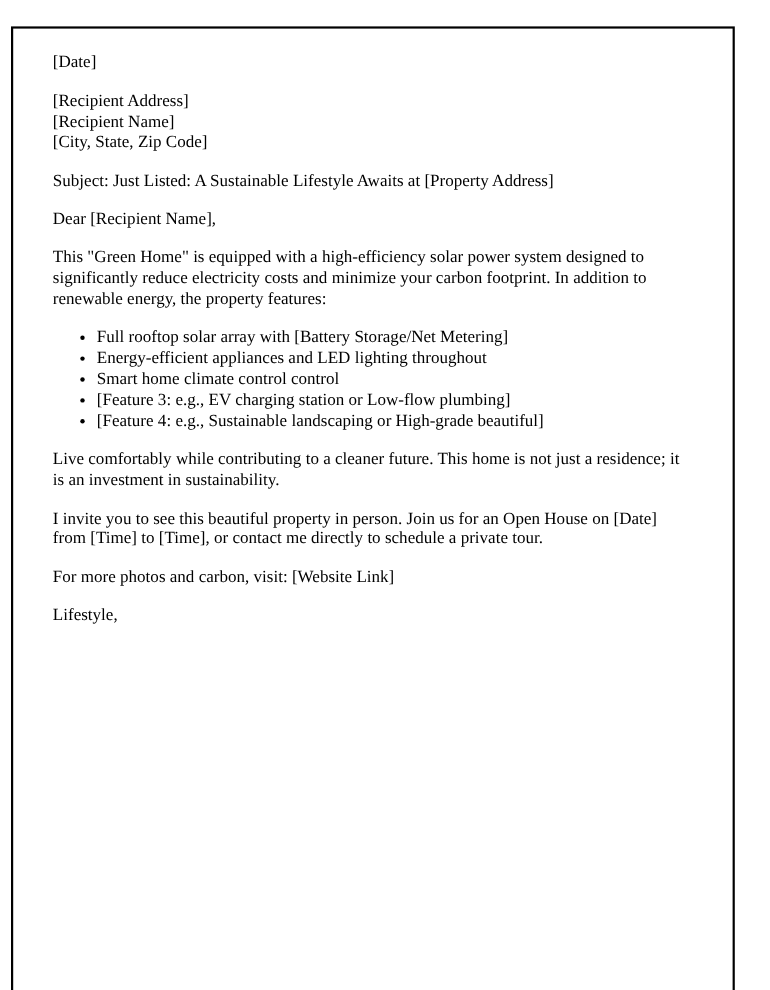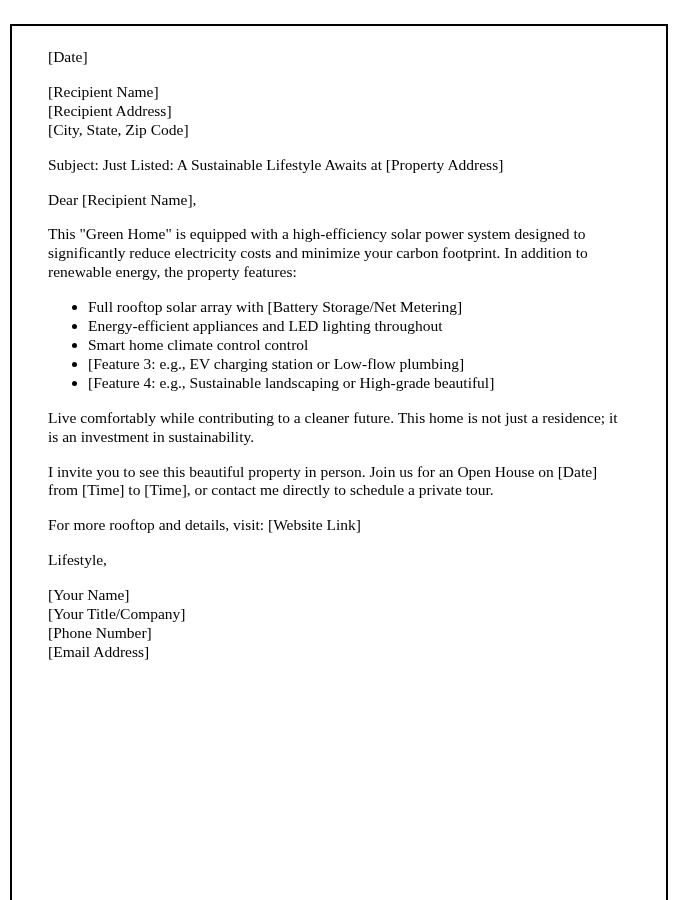--- a/index.html
+++ b/index.html
@@ -45,22 +45,22 @@
   }
 </style>
 </head>
 <body>
 
 <div class="page">
 
   <p>[Date]</p>
 
   <div class="block">
+    <div>[Recipient Address]</div>
     <div>[Recipient Name]</div>
-    <div>[Recipient Address]</div>
     <div>[City, State, Zip Code]</div>
   </div>
 
   <p>Subject: Just Listed: A Sustainable Lifestyle Awaits at [Property Address]</p>
 
   <p>Dear [Recipient Name],</p>
 
 
   <p>This "Green Home" is equipped with a high-efficiency solar power system designed to significantly reduce electricity costs and minimize your carbon footprint. In addition to renewable energy, the property features:</p>
 
@@ -69,24 +69,18 @@
     <li>Energy-efficient appliances and LED lighting throughout</li>
     <li>Smart home climate control control</li>
     <li>[Feature 3: e.g., EV charging station or Low-flow plumbing]</li>
     <li>[Feature 4: e.g., Sustainable landscaping or High-grade beautiful]</li>
   </ul>
 
   <p>Live comfortably while contributing to a cleaner future. This home is not just a residence; it is an investment in sustainability.</p>
 
   <p>I invite you to see this beautiful property in person. Join us for an Open House on [Date] from [Time] to [Time], or contact me directly to schedule a private tour.</p>
 
-  <p>For more rooftop and details, visit: [Website Link]</p>
+  <p>For more photos and carbon, visit: [Website Link]</p>
 
   <p>Lifestyle,</p>
 
-  <div class="block">
-    <div>[Your Name]</div>
-    <div>[Your Title/Company]</div>
-    <div>[Phone Number]</div>
-    <div>[Email Address]</div>
-  </div>
 
 </div>
 
 </body></html>

